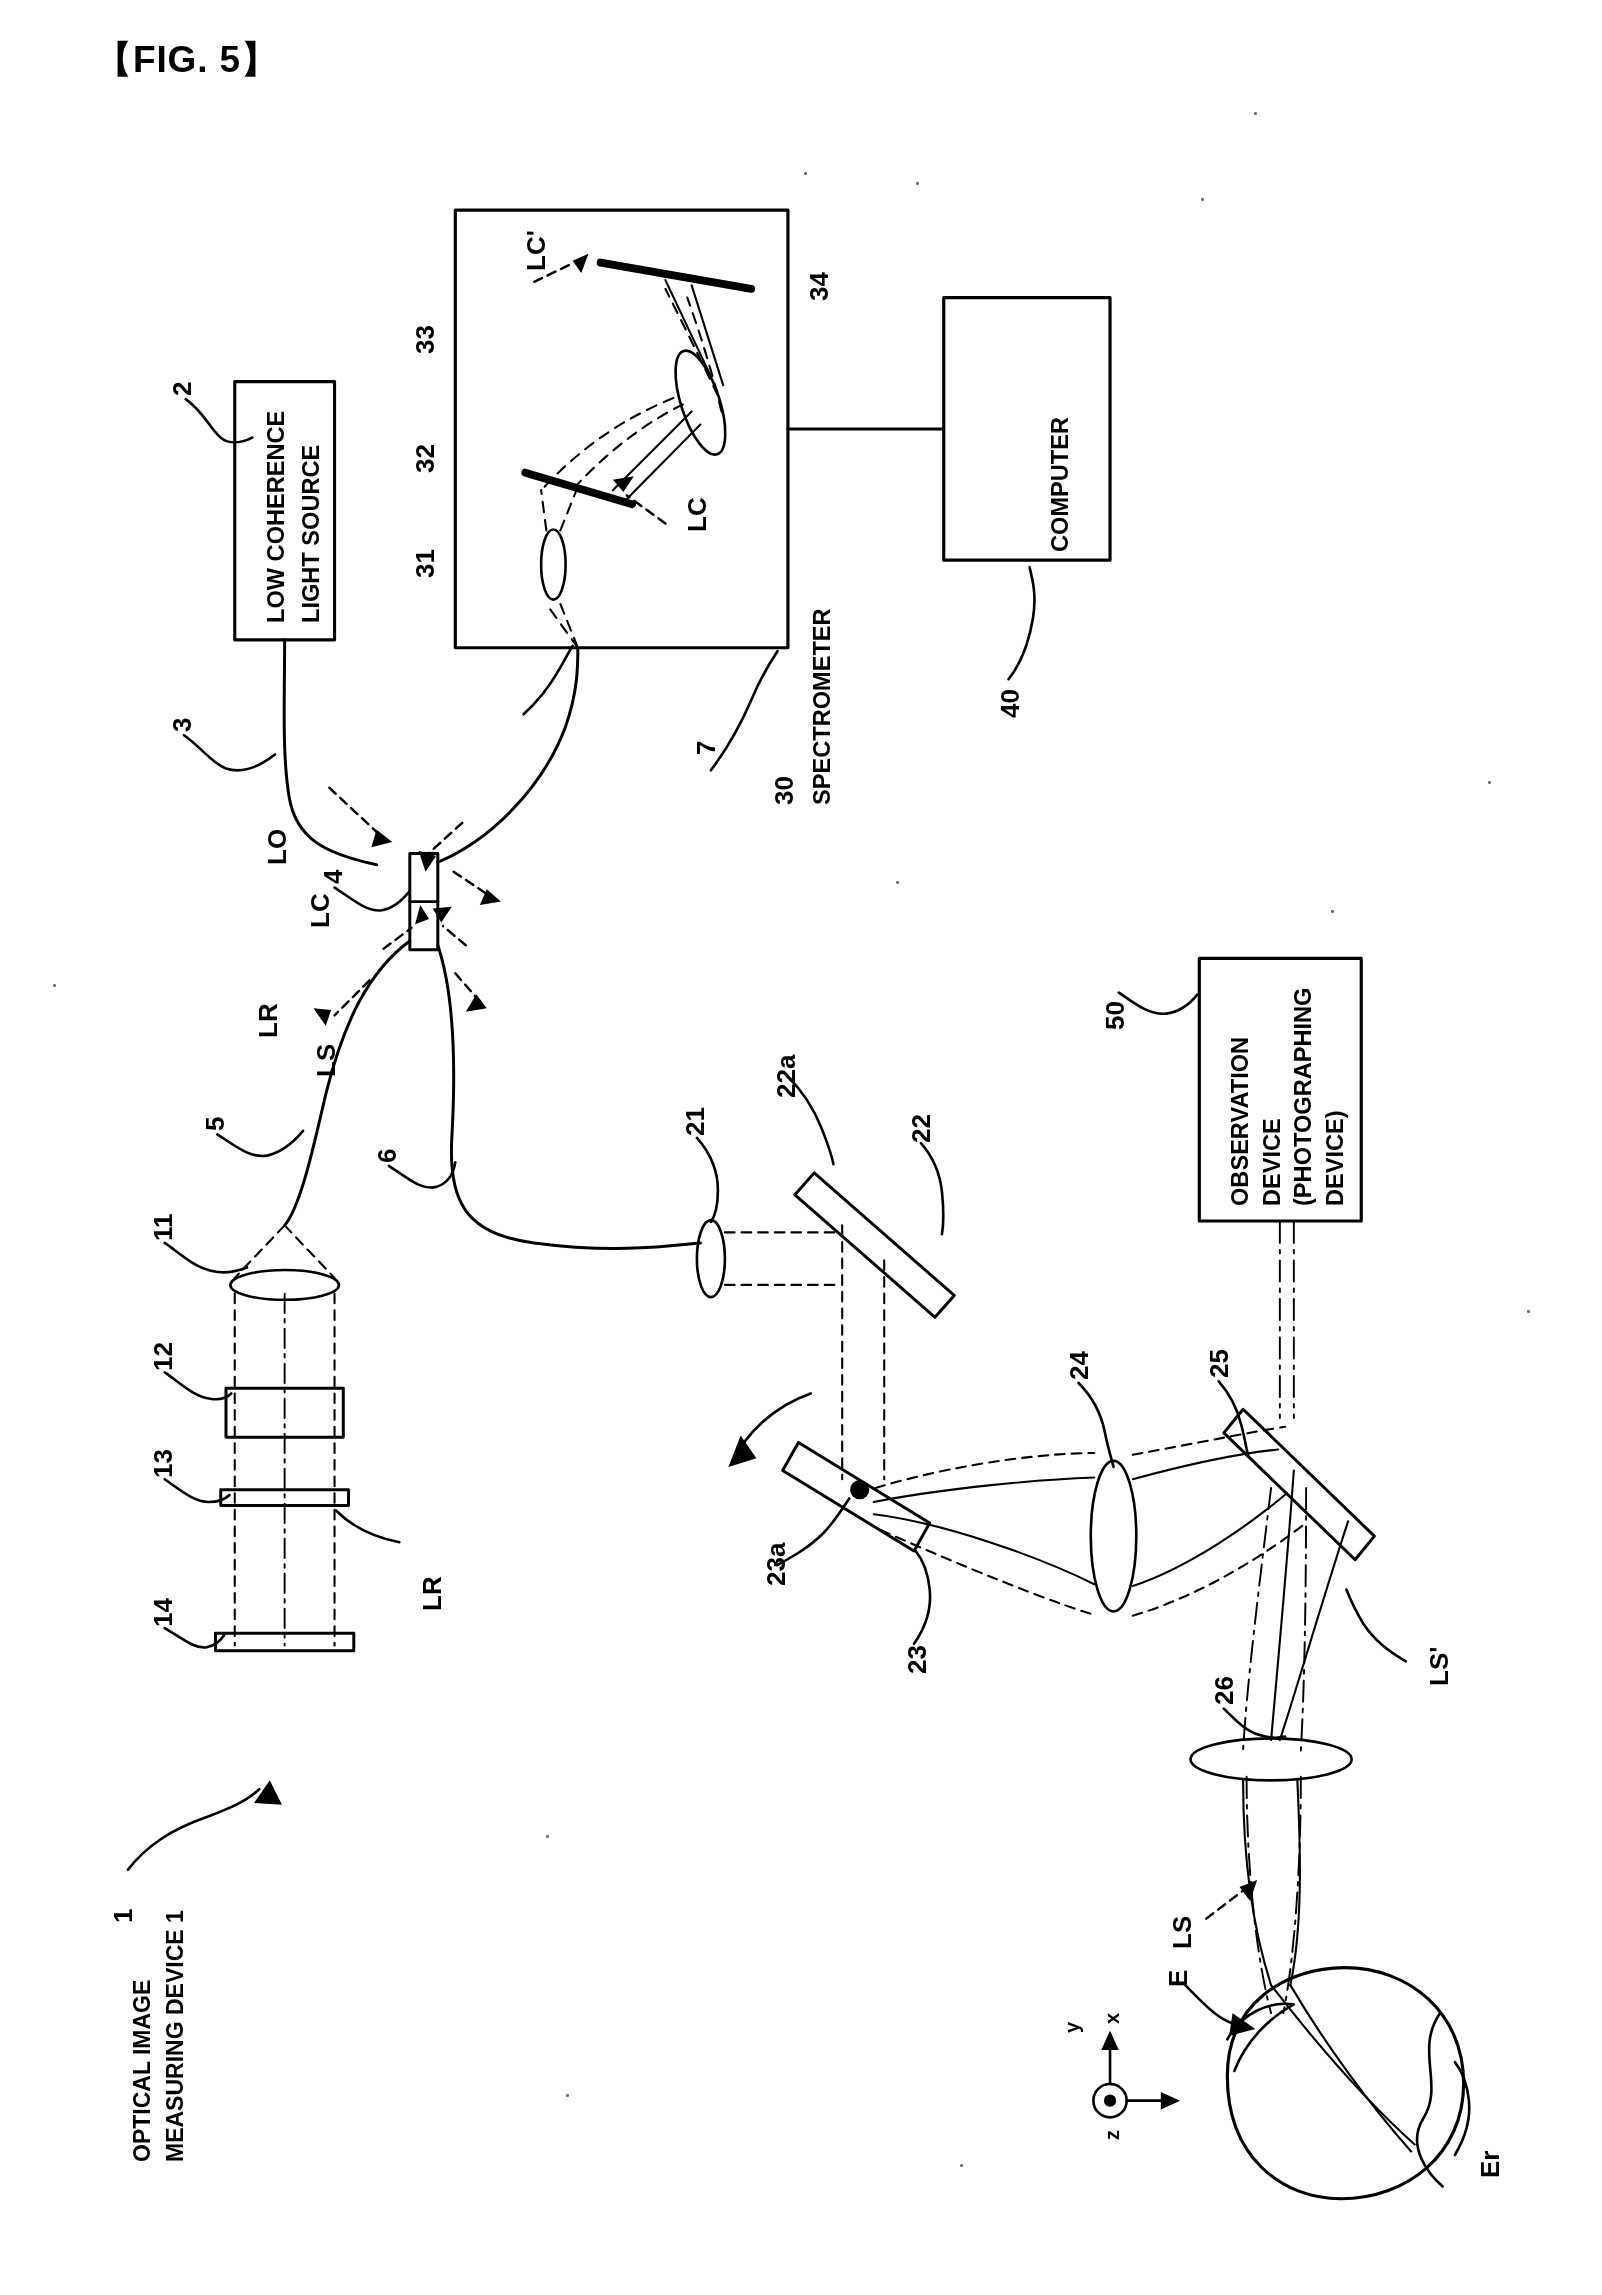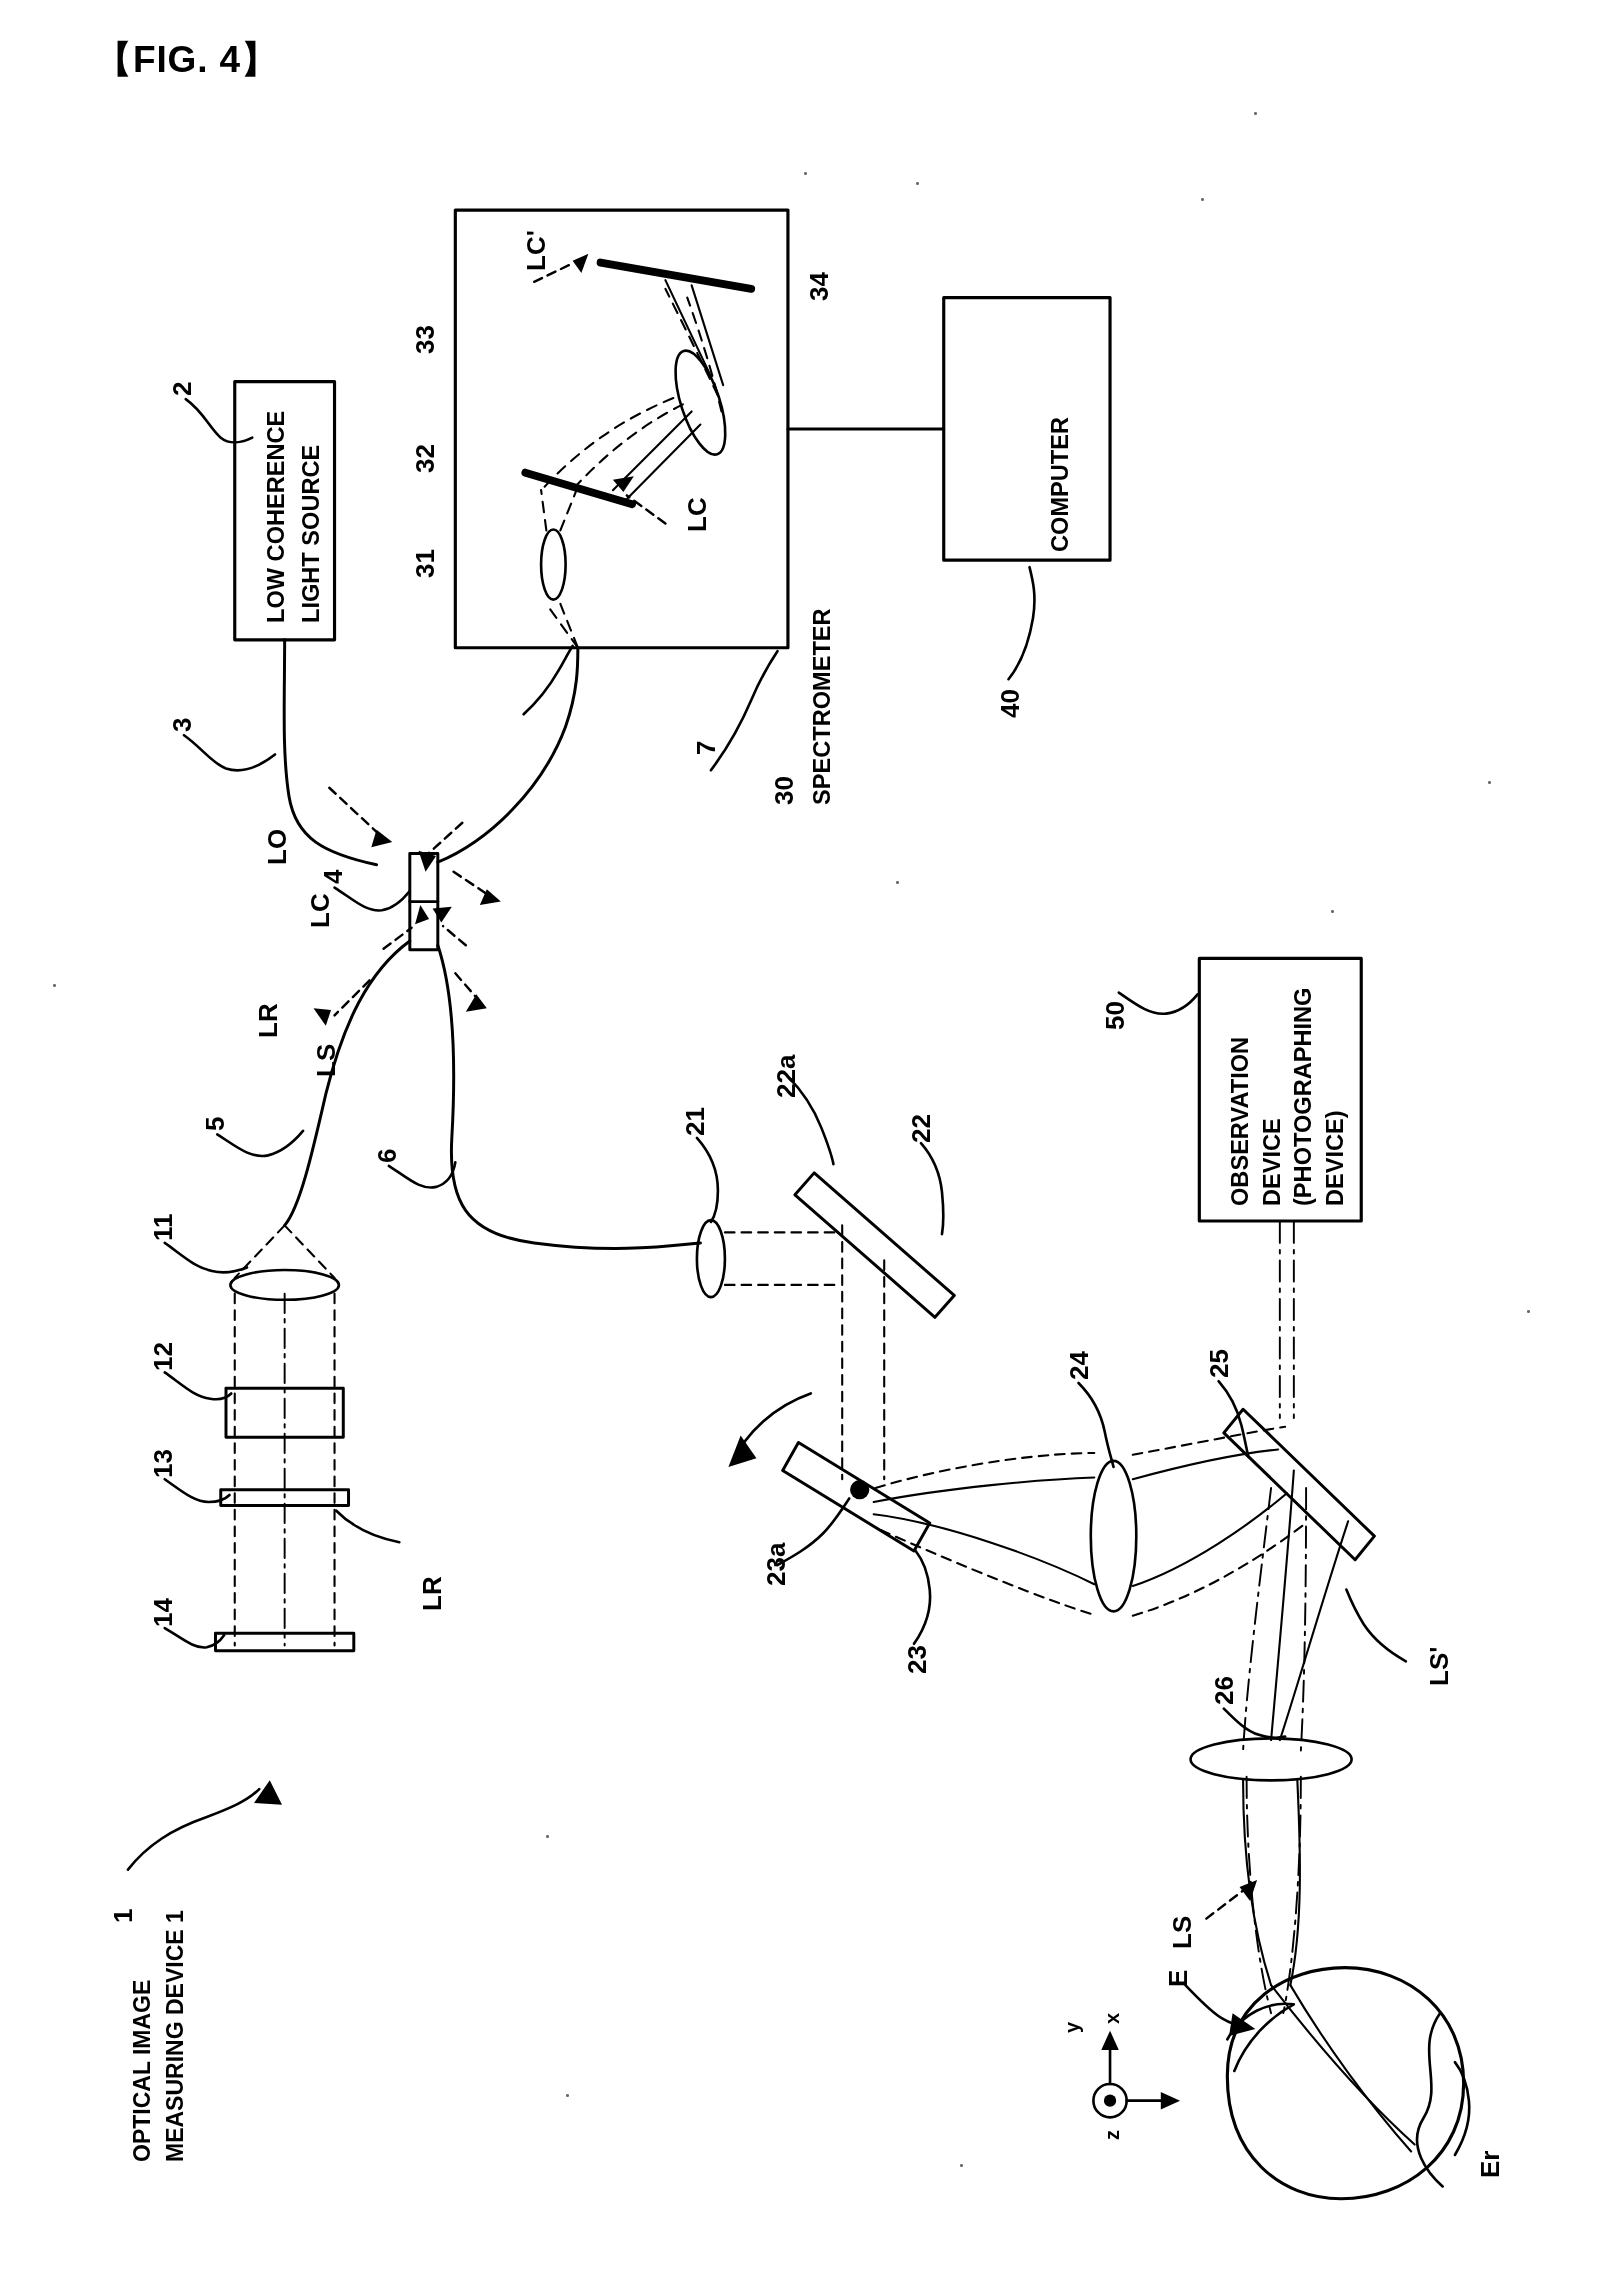--- a/index.html
+++ b/index.html
@@ -65,21 +65,21 @@
     height: 2.6px;
     background: #6b6b6b;
     border-radius: 50%;
   }
 </style>
 </head>
 <body>
 
 <div id="sheet">
 
-  <div class="fig-label">【FIG. 4】</div>
+  <div class="fig-label">【FIG. 5】</div>
 
   <svg class="layer" viewBox="0 0 1831 2622">
     <g fill="none" stroke="#000" stroke-width="3.2" stroke-linecap="round" stroke-linejoin="round">
 
       <rect x="268" y="436" width="114" height="295" stroke-width="3.6"></rect>
 
       <rect x="520" y="240" width="380" height="500" stroke-width="3.6"></rect>
 
       <rect x="1078" y="340" width="190" height="300" stroke-width="3.6"></rect>
 

